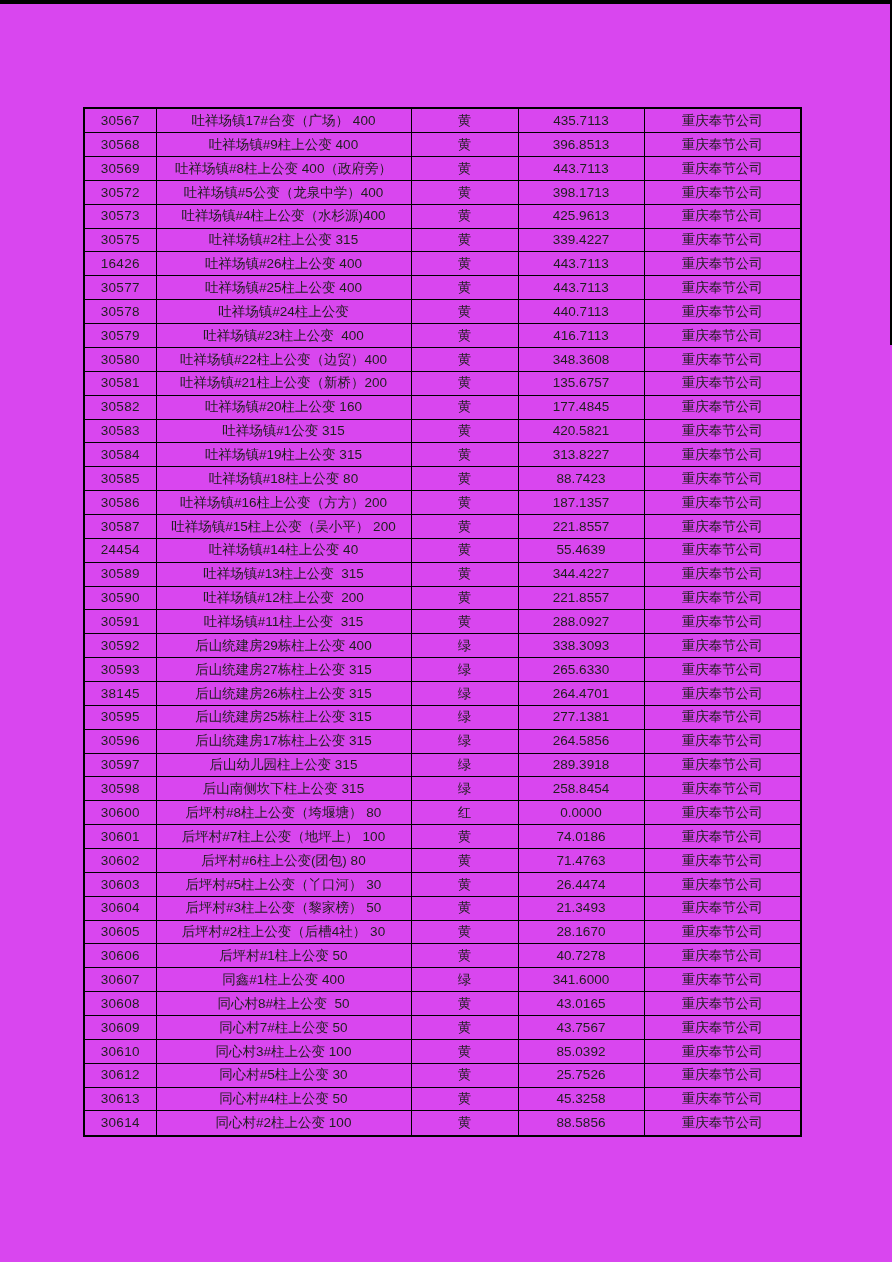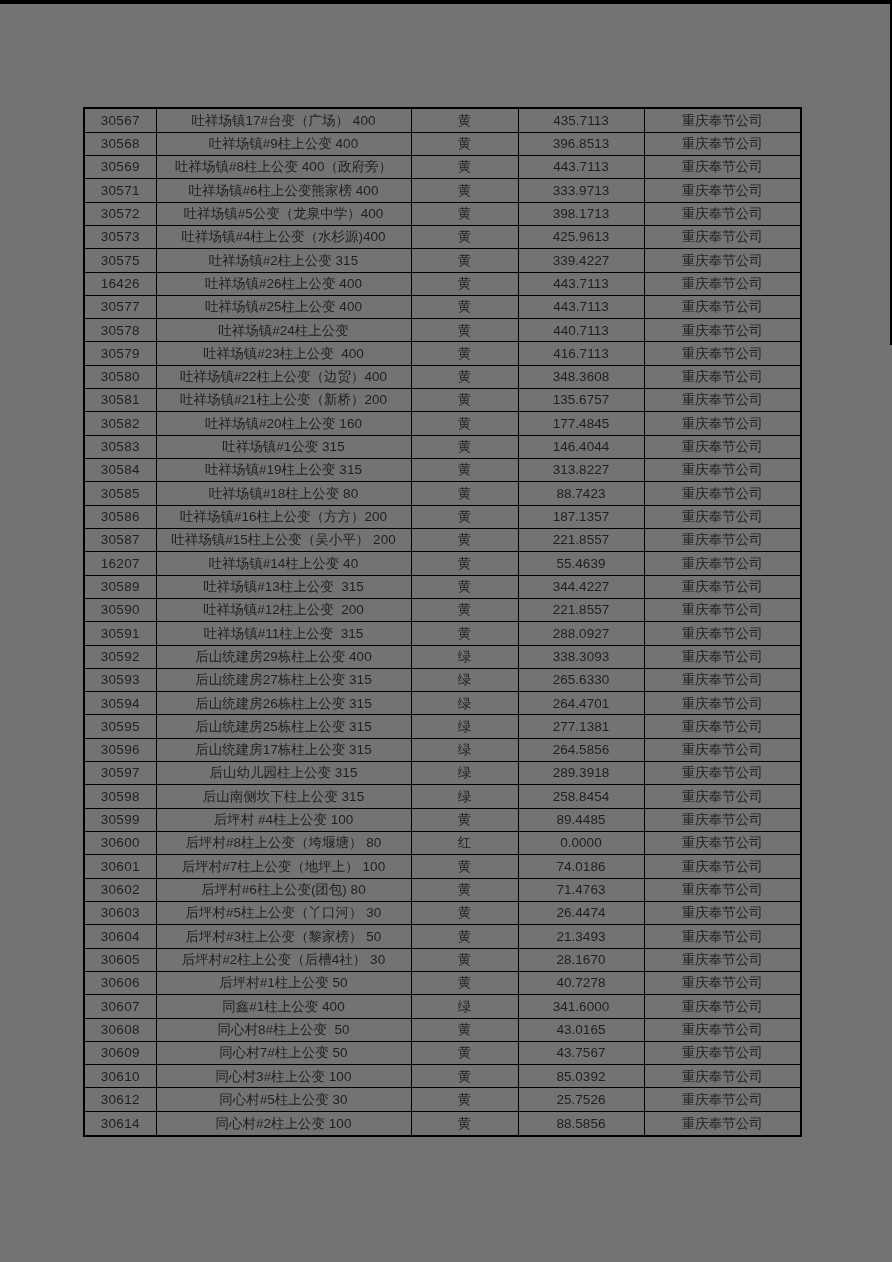--- a/index.html
+++ b/index.html
@@ -10,21 +10,21 @@
   body {
     width: 892px;
     height: 1262px;
     position: relative;
     font-family: "Liberation Sans", "DejaVu Sans", sans-serif;
     overflow: hidden;
   }
   .page {
     position: absolute;
     inset: 0;
-    background: #737373;
+    background: #d946ef;
   }
   .scan-top-edge {
     position: absolute;
     left: 0; top: 0;
     width: 892px; height: 4px;
     background: #000000;
   }
   .scan-right-edge {
     position: absolute;
     right: 0; top: 0;
@@ -89,27 +89,20 @@
     <td class="col-company">重庆奉节公司</td>
   </tr>
         <tr>
     <td class="col-id">30569</td>
     <td class="col-name">吐祥场镇#8柱上公变 400（政府旁）</td>
     <td class="col-color">黄</td>
     <td class="col-value">443.7113</td>
     <td class="col-company">重庆奉节公司</td>
   </tr>
         <tr>
-    <td class="col-id">30571</td>
-    <td class="col-name">吐祥场镇#6柱上公变熊家榜 400</td>
-    <td class="col-color">黄</td>
-    <td class="col-value">333.9713</td>
-    <td class="col-company">重庆奉节公司</td>
-  </tr>
-        <tr>
     <td class="col-id">30572</td>
     <td class="col-name">吐祥场镇#5公变（龙泉中学）400</td>
     <td class="col-color">黄</td>
     <td class="col-value">398.1713</td>
     <td class="col-company">重庆奉节公司</td>
   </tr>
         <tr>
     <td class="col-id">30573</td>
     <td class="col-name">吐祥场镇#4柱上公变（水杉源)400</td>
     <td class="col-color">黄</td>
@@ -169,21 +162,21 @@
     <td class="col-id">30582</td>
     <td class="col-name">吐祥场镇#20柱上公变 160</td>
     <td class="col-color">黄</td>
     <td class="col-value">177.4845</td>
     <td class="col-company">重庆奉节公司</td>
   </tr>
         <tr>
     <td class="col-id">30583</td>
     <td class="col-name">吐祥场镇#1公变 315</td>
     <td class="col-color">黄</td>
-    <td class="col-value">146.4044</td>
+    <td class="col-value">420.5821</td>
     <td class="col-company">重庆奉节公司</td>
   </tr>
         <tr>
     <td class="col-id">30584</td>
     <td class="col-name">吐祥场镇#19柱上公变 315</td>
     <td class="col-color">黄</td>
     <td class="col-value">313.8227</td>
     <td class="col-company">重庆奉节公司</td>
   </tr>
         <tr>
@@ -201,21 +194,21 @@
     <td class="col-company">重庆奉节公司</td>
   </tr>
         <tr>
     <td class="col-id">30587</td>
     <td class="col-name">吐祥场镇#15柱上公变（吴小平） 200</td>
     <td class="col-color">黄</td>
     <td class="col-value">221.8557</td>
     <td class="col-company">重庆奉节公司</td>
   </tr>
         <tr>
-    <td class="col-id">16207</td>
+    <td class="col-id">24454</td>
     <td class="col-name">吐祥场镇#14柱上公变 40</td>
     <td class="col-color">黄</td>
     <td class="col-value">55.4639</td>
     <td class="col-company">重庆奉节公司</td>
   </tr>
         <tr>
     <td class="col-id">30589</td>
     <td class="col-name">吐祥场镇#13柱上公变  315</td>
     <td class="col-color">黄</td>
     <td class="col-value">344.4227</td>
@@ -243,21 +236,21 @@
     <td class="col-company">重庆奉节公司</td>
   </tr>
         <tr>
     <td class="col-id">30593</td>
     <td class="col-name">后山统建房27栋柱上公变 315</td>
     <td class="col-color">绿</td>
     <td class="col-value">265.6330</td>
     <td class="col-company">重庆奉节公司</td>
   </tr>
         <tr>
-    <td class="col-id">30594</td>
+    <td class="col-id">38145</td>
     <td class="col-name">后山统建房26栋柱上公变 315</td>
     <td class="col-color">绿</td>
     <td class="col-value">264.4701</td>
     <td class="col-company">重庆奉节公司</td>
   </tr>
         <tr>
     <td class="col-id">30595</td>
     <td class="col-name">后山统建房25栋柱上公变 315</td>
     <td class="col-color">绿</td>
     <td class="col-value">277.1381</td>
@@ -275,27 +268,20 @@
     <td class="col-name">后山幼儿园柱上公变 315</td>
     <td class="col-color">绿</td>
     <td class="col-value">289.3918</td>
     <td class="col-company">重庆奉节公司</td>
   </tr>
         <tr>
     <td class="col-id">30598</td>
     <td class="col-name">后山南侧坎下柱上公变 315</td>
     <td class="col-color">绿</td>
     <td class="col-value">258.8454</td>
-    <td class="col-company">重庆奉节公司</td>
-  </tr>
-        <tr>
-    <td class="col-id">30599</td>
-    <td class="col-name">后坪村 #4柱上公变 100</td>
-    <td class="col-color">黄</td>
-    <td class="col-value">89.4485</td>
     <td class="col-company">重庆奉节公司</td>
   </tr>
         <tr>
     <td class="col-id">30600</td>
     <td class="col-name">后坪村#8柱上公变（垮堰塘） 80</td>
     <td class="col-color">红</td>
     <td class="col-value">0.0000</td>
     <td class="col-company">重庆奉节公司</td>
   </tr>
         <tr>
@@ -366,20 +352,27 @@
     <td class="col-name">同心村3#柱上公变 100</td>
     <td class="col-color">黄</td>
     <td class="col-value">85.0392</td>
     <td class="col-company">重庆奉节公司</td>
   </tr>
         <tr>
     <td class="col-id">30612</td>
     <td class="col-name">同心村#5柱上公变 30</td>
     <td class="col-color">黄</td>
     <td class="col-value">25.7526</td>
+    <td class="col-company">重庆奉节公司</td>
+  </tr>
+        <tr>
+    <td class="col-id">30613</td>
+    <td class="col-name">同心村#4柱上公变 50</td>
+    <td class="col-color">黄</td>
+    <td class="col-value">45.3258</td>
     <td class="col-company">重庆奉节公司</td>
   </tr>
         <tr>
     <td class="col-id">30614</td>
     <td class="col-name">同心村#2柱上公变 100</td>
     <td class="col-color">黄</td>
     <td class="col-value">88.5856</td>
     <td class="col-company">重庆奉节公司</td>
   </tr>
       </tbody>

